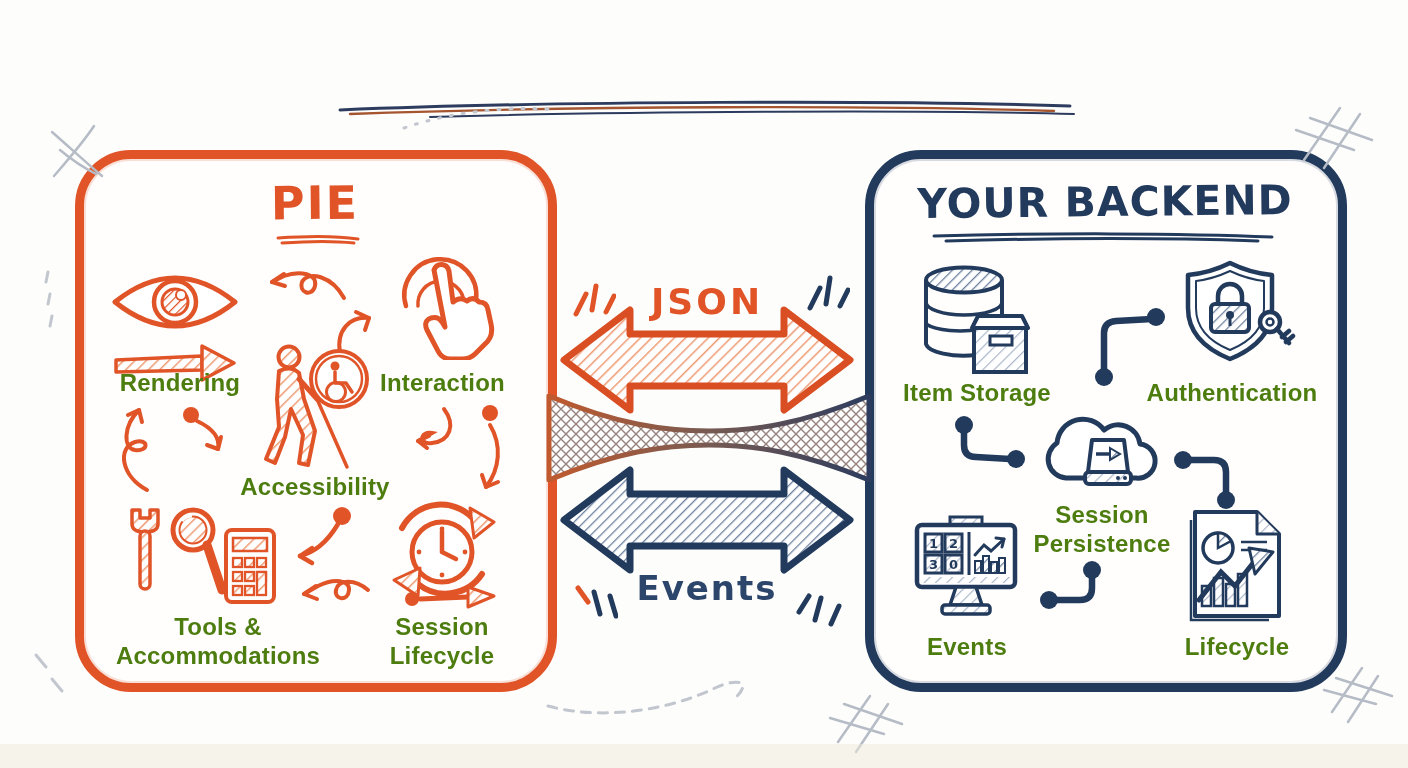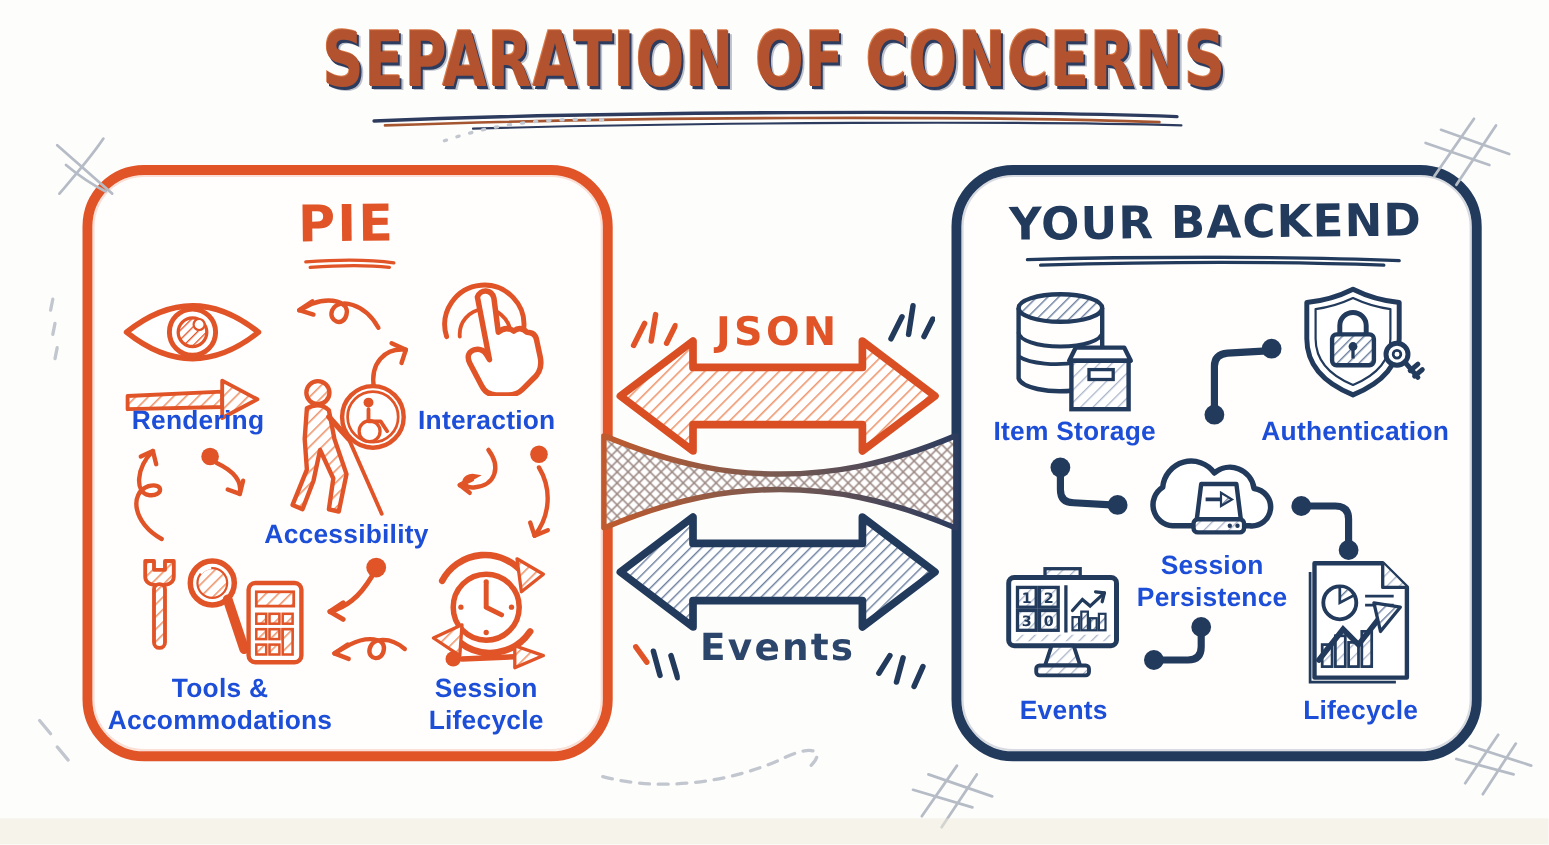--- a/index.html
+++ b/index.html
@@ -15,21 +15,21 @@
 
   
   .panel{border-radius:56px;width:464px;height:524px;background:#fffefd;}
   #pie-panel{left:75px;top:150px;border:9px solid #e05428;box-shadow:0 0 0 2px rgba(224,84,40,.18) inset;}
   #backend-panel{left:865px;top:150px;border:9px solid #223a5c;box-shadow:0 0 0 2px rgba(34,58,92,.18) inset;}
   .panel-title{font-family:"DejaVu Sans",sans-serif;font-weight:bold;text-align:center;transform:rotate(-.6deg);}
   #pie-title{left:75px;top:176px;width:480px;font-size:46px;color:#e05428;letter-spacing:2px;}
   #backend-title{left:865px;top:178px;width:480px;font-size:41px;color:#223a5c;letter-spacing:1px;}
 
   
-  .item-label{font-size:24px;font-weight:bold;color:#1d4ed8;text-align:center;line-height:1.22;
+  .item-label{font-size:24px;font-weight:bold;color:#4d7c0f;text-align:center;line-height:1.22;
     white-space:pre-line;letter-spacing:.2px;}
 
   svg{display:block;}
   text.svg-label{font-family:"DejaVu Sans",sans-serif;font-weight:bold;}
 
   #bottom-tint{left:0;bottom:0;width:1408px;height:24px;background:#efe9da;opacity:.5;}
 </style>
 </head>
 <body>
 
@@ -58,23 +58,20 @@
           <path d="M0,10 L10,0 M0,0 L10,10" stroke="#97837e" stroke-width="1.4" fill="none"></path>
       </pattern>
       <linearGradient id="gbr" x1="0" y1="0" x2="1" y2="0">
         <stop offset="0" stop-color="#c05a2e"></stop>
           <stop offset="0.5" stop-color="#775a52"></stop>
           <stop offset="1" stop-color="#2d3c5e"></stop>
       </linearGradient>
     </defs>
   </svg>
 
-  <div class="abs" id="title-wrap">
-    <span id="main-title">SEPARATION OF CONCERNS</span>
-  </div>
   <svg class="abs" style="left:334px;top:97px" width="744" height="22">
     <path d="M6,13 C220,4 560,3 736,9" stroke="#2d3c5e" stroke-width="3" fill="none" stroke-linecap="round"></path>
     <path d="M16,17 C240,9 540,8 720,14" stroke="#a5552f" stroke-width="2.4" fill="none" stroke-linecap="round"></path>
     <path d="M96,20 C300,14 600,13 740,17" stroke="#2d3c5e" stroke-width="2" fill="none" stroke-linecap="round"></path>
   </svg>
 
   <div class="abs panel" id="pie-panel"></div>
   <div class="abs panel" id="backend-panel"></div>
 
   <div class="abs panel-title" id="pie-title">PIE</div>
@@ -204,21 +201,21 @@
     <path d="M100,74 A44,44 0 0 1 36,84" fill="none" stroke="#e05428" stroke-width="6" stroke-linecap="round"></path>
     <polygon points="38,68 12,80 36,96" fill="url(#hO)" stroke="#e05428" stroke-width="3" stroke-linejoin="round"></polygon>
     <circle cx="30" cy="99" r="7" fill="#e05428"></circle>
     <path d="M38,99 L86,97" stroke="#e05428" stroke-width="5" stroke-linecap="round"></path>
     <polygon points="86,87 112,96 86,107" fill="url(#hO)" stroke="#e05428" stroke-width="3" stroke-linejoin="round"></polygon>
   </svg>
 
   <div class="abs item-label" style="left:95px;top:368px;width:170px">Rendering</div>
   <div class="abs item-label" style="left:360px;top:368px;width:165px">Interaction</div>
   <div class="abs item-label" style="left:215px;top:472px;width:200px">Accessibility</div>
-  <div class="abs item-label" style="left:75px;top:612px;width:250px">Tools &amp;
+  <div class="abs item-label" style="left:93px;top:612px;width:250px">Tools &amp;
 Accommodations</div>
   <div class="abs item-label" style="left:358px;top:612px;width:168px">Session
 Lifecycle</div>
 
   <svg class="abs" style="left:546px;top:394px" width="326" height="88" viewBox="0 0 326 88">
     <path d="M3,2 C70,30 118,37 163,37 C208,37 256,30 323,2 L323,86 C256,58 208,51 163,51 C118,51 70,58 3,86 Z" fill="url(#xh)" stroke="url(#gbr)" stroke-width="5" stroke-linejoin="round"></path>
   </svg>
 
   <svg class="abs" style="left:558px;top:272px" width="298" height="150" viewBox="0 0 298 150">
     <path d="M6,88 L72,38 L72,62 L226,62 L226,38 L292,88 L226,138 L226,114 L72,114 L72,138 Z" fill="url(#hO)" stroke="#d94f23" stroke-width="7" stroke-linejoin="round"></path>

